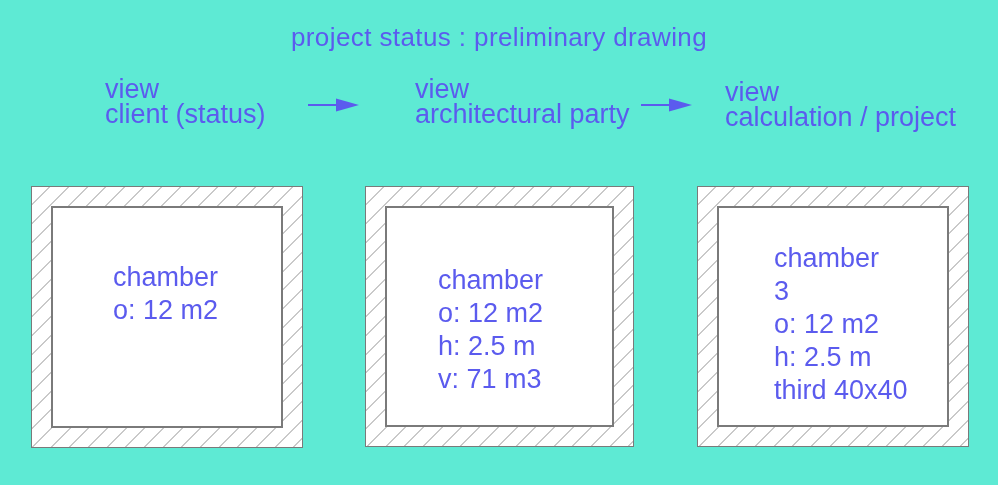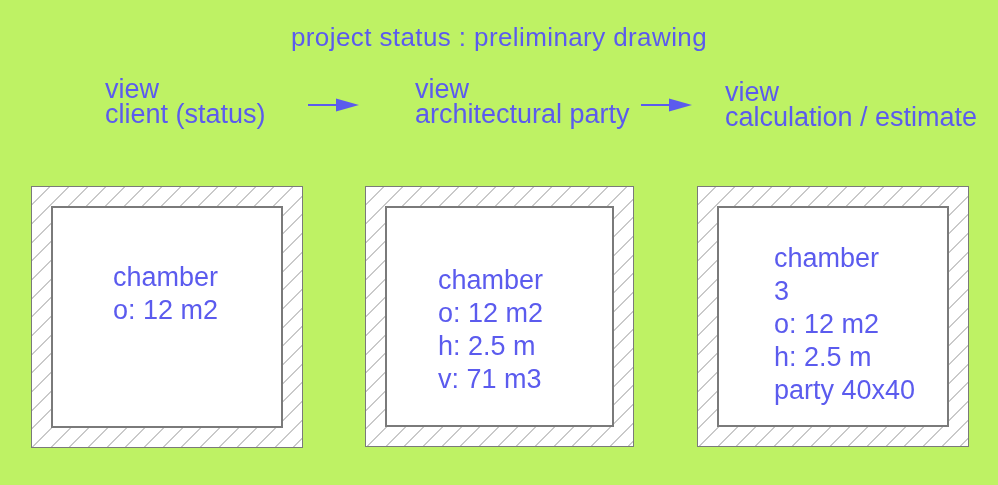--- a/index.html
+++ b/index.html
@@ -1,17 +1,17 @@
 <!DOCTYPE html>
 <html style="--accent: #5b5bee; --hatch: #c9c9c9; --wall_border: #7a7a7a;"><head>
 <meta charset="utf-8">
 <style>
   html, body { margin:0; padding:0; background:#ffffff; }
   .canvas {
-    position:relative; width:998px; height:485px; background:#bef264;
+    position:relative; width:998px; height:485px; background:#5eead4;
     font-family:"Liberation Sans", sans-serif; overflow:hidden;
   }
   .title {
     position:absolute; left:0; right:0; top:22px; text-align:center;
     font-size:26px; letter-spacing:0.4px; color:var(--accent);
   }
   .step {
     position:absolute; font-size:27px; line-height:25px; color:var(--accent);
     white-space:nowrap;
   }
@@ -70,21 +70,21 @@
     <div>architectural party</div>
   </div>
 
   <svg class="arrow arrow2" width="52" height="16" viewBox="0 0 52 16">
     <line x1="1" y1="8" x2="30" y2="8"></line>
     <polygon points="29,1.5 52,8 29,14.5"></polygon>
   </svg>
 
   <div class="step step3">
     <div>view</div>
-    <div>calculation / estimate</div>
+    <div>calculation / project</div>
   </div>
 
   <div class="box box1">
     <div class="room">
       <div class="room-text rt1">
         <div>chamber</div>
         <div>o: 12 m2</div>
       </div>
     </div>
   </div>
@@ -100,18 +100,18 @@
     </div>
   </div>
 
   <div class="box box3">
     <div class="room">
       <div class="room-text rt3">
         <div>chamber</div>
         <div>3</div>
         <div>o: 12 m2</div>
         <div>h: 2.5 m</div>
-        <div>party 40x40</div>
+        <div>third 40x40</div>
       </div>
     </div>
   </div>
 
 </div>
 
 </body></html>

